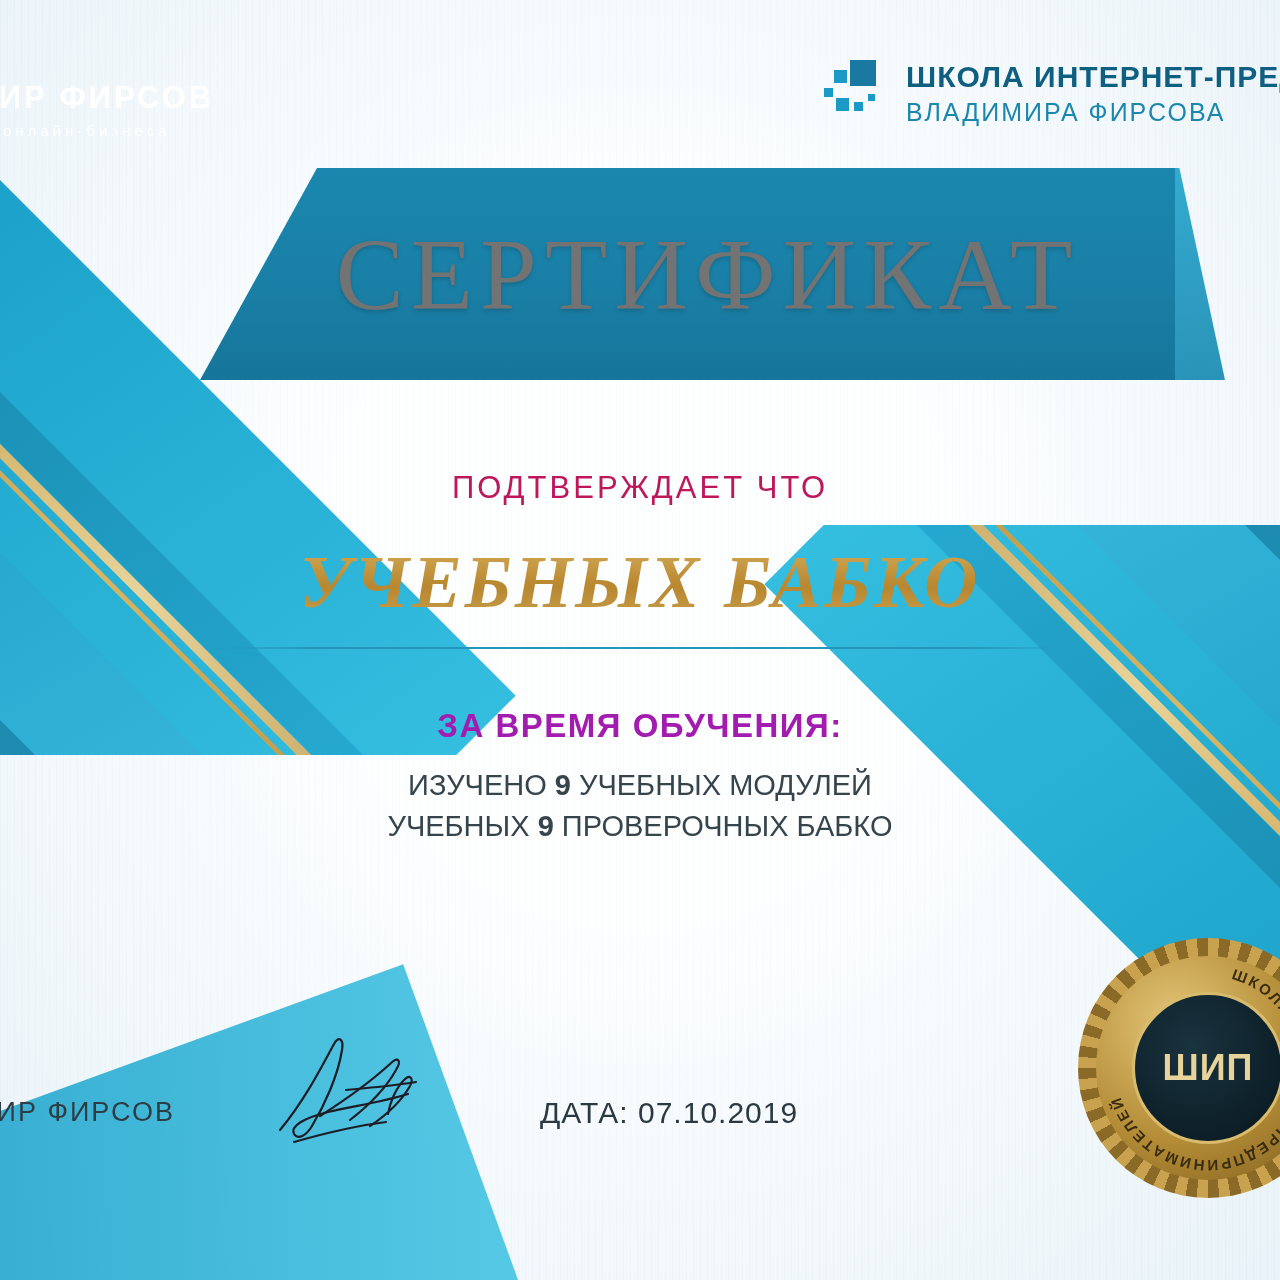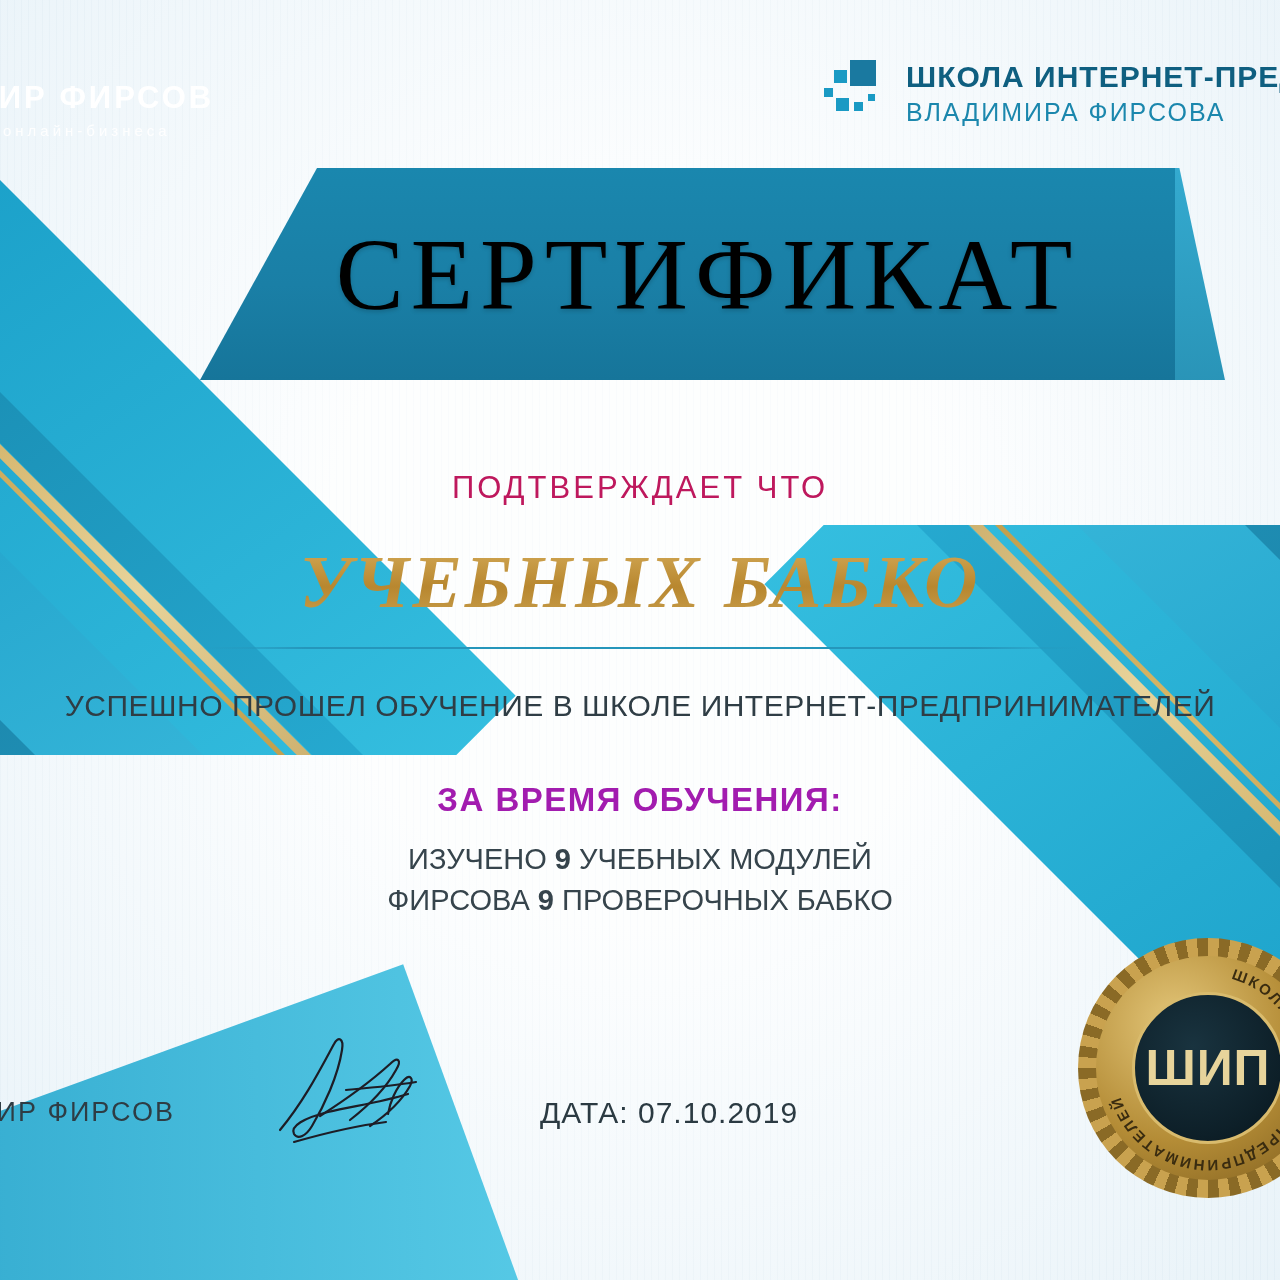--- a/index.html
+++ b/index.html
@@ -115,21 +115,21 @@
   }
   .ribbon-title {
     position: absolute;
     top: 168px;
     left: 200px;
     right: 105px;
     height: 212px;
     display: flex;
     align-items: center;
     justify-content: center;
-    color: #000000;
+    color: #737373;
     font-family: "Liberation Serif", serif;
     font-size: 102px;
     letter-spacing: 7px;
     font-weight: 400;
     text-shadow: 0 2px 4px rgba(0,0,0,0.18);
     padding-left: 40px;
     box-sizing: border-box;
   }
 
   
@@ -307,21 +307,21 @@
   .seal svg { position: absolute; inset: 0; }
   .seal-core-mark {
     position: absolute;
     inset: 0;
     display: flex;
     align-items: center;
     justify-content: center;
   }
   .seal-core-mark span {
     color: #e7d49b;
-    font-size: 50px;
+    font-size: 36px;
     font-weight: bold;
     letter-spacing: 1px;
   }
 
   
   .bl-wedge {
     position: absolute;
     left: -140px;
     bottom: -120px;
     width: 620px;
@@ -382,30 +382,29 @@
   </div>
 
   <div class="ribbon-wing"></div>
   <div class="ribbon"></div>
   <div class="ribbon-title">СЕРТИФИКАТ</div>
 
   <div class="body-block">
     <div class="confirm-line">ПОДТВЕРЖДАЕТ ЧТО</div>
     <div class="recipient">УЧЕБНЫХ БАБКО</div>
     <div class="rule"></div>
-    <div class="passed-line">УСПЕШНО ПРОШЕЛ ОБУЧЕНИЕ В ШКОЛЕ ИНТЕРНЕТ-ПРЕДПРИНИМАТЕЛЕЙ</div>
     <div class="during-title">ЗА ВРЕМЯ ОБУЧЕНИЯ:</div>
     <div class="stats">
       <div>
         <span>ИЗУЧЕНО</span>
         <b>9</b>
         <span>УЧЕБНЫХ МОДУЛЕЙ</span>
       </div>
       <div>
-        <span>ФИРСОВА</span>
+        <span>УЧЕБНЫХ</span>
         <b>9</b>
         <span>ПРОВЕРОЧНЫХ БАБКО</span>
       </div>
     </div>
   </div>
 
   <div class="signer">МИР ФИРСОВ</div>
 
   <div class="signature">
     <svg viewBox="0 0 230 120" width="230" height="120">

